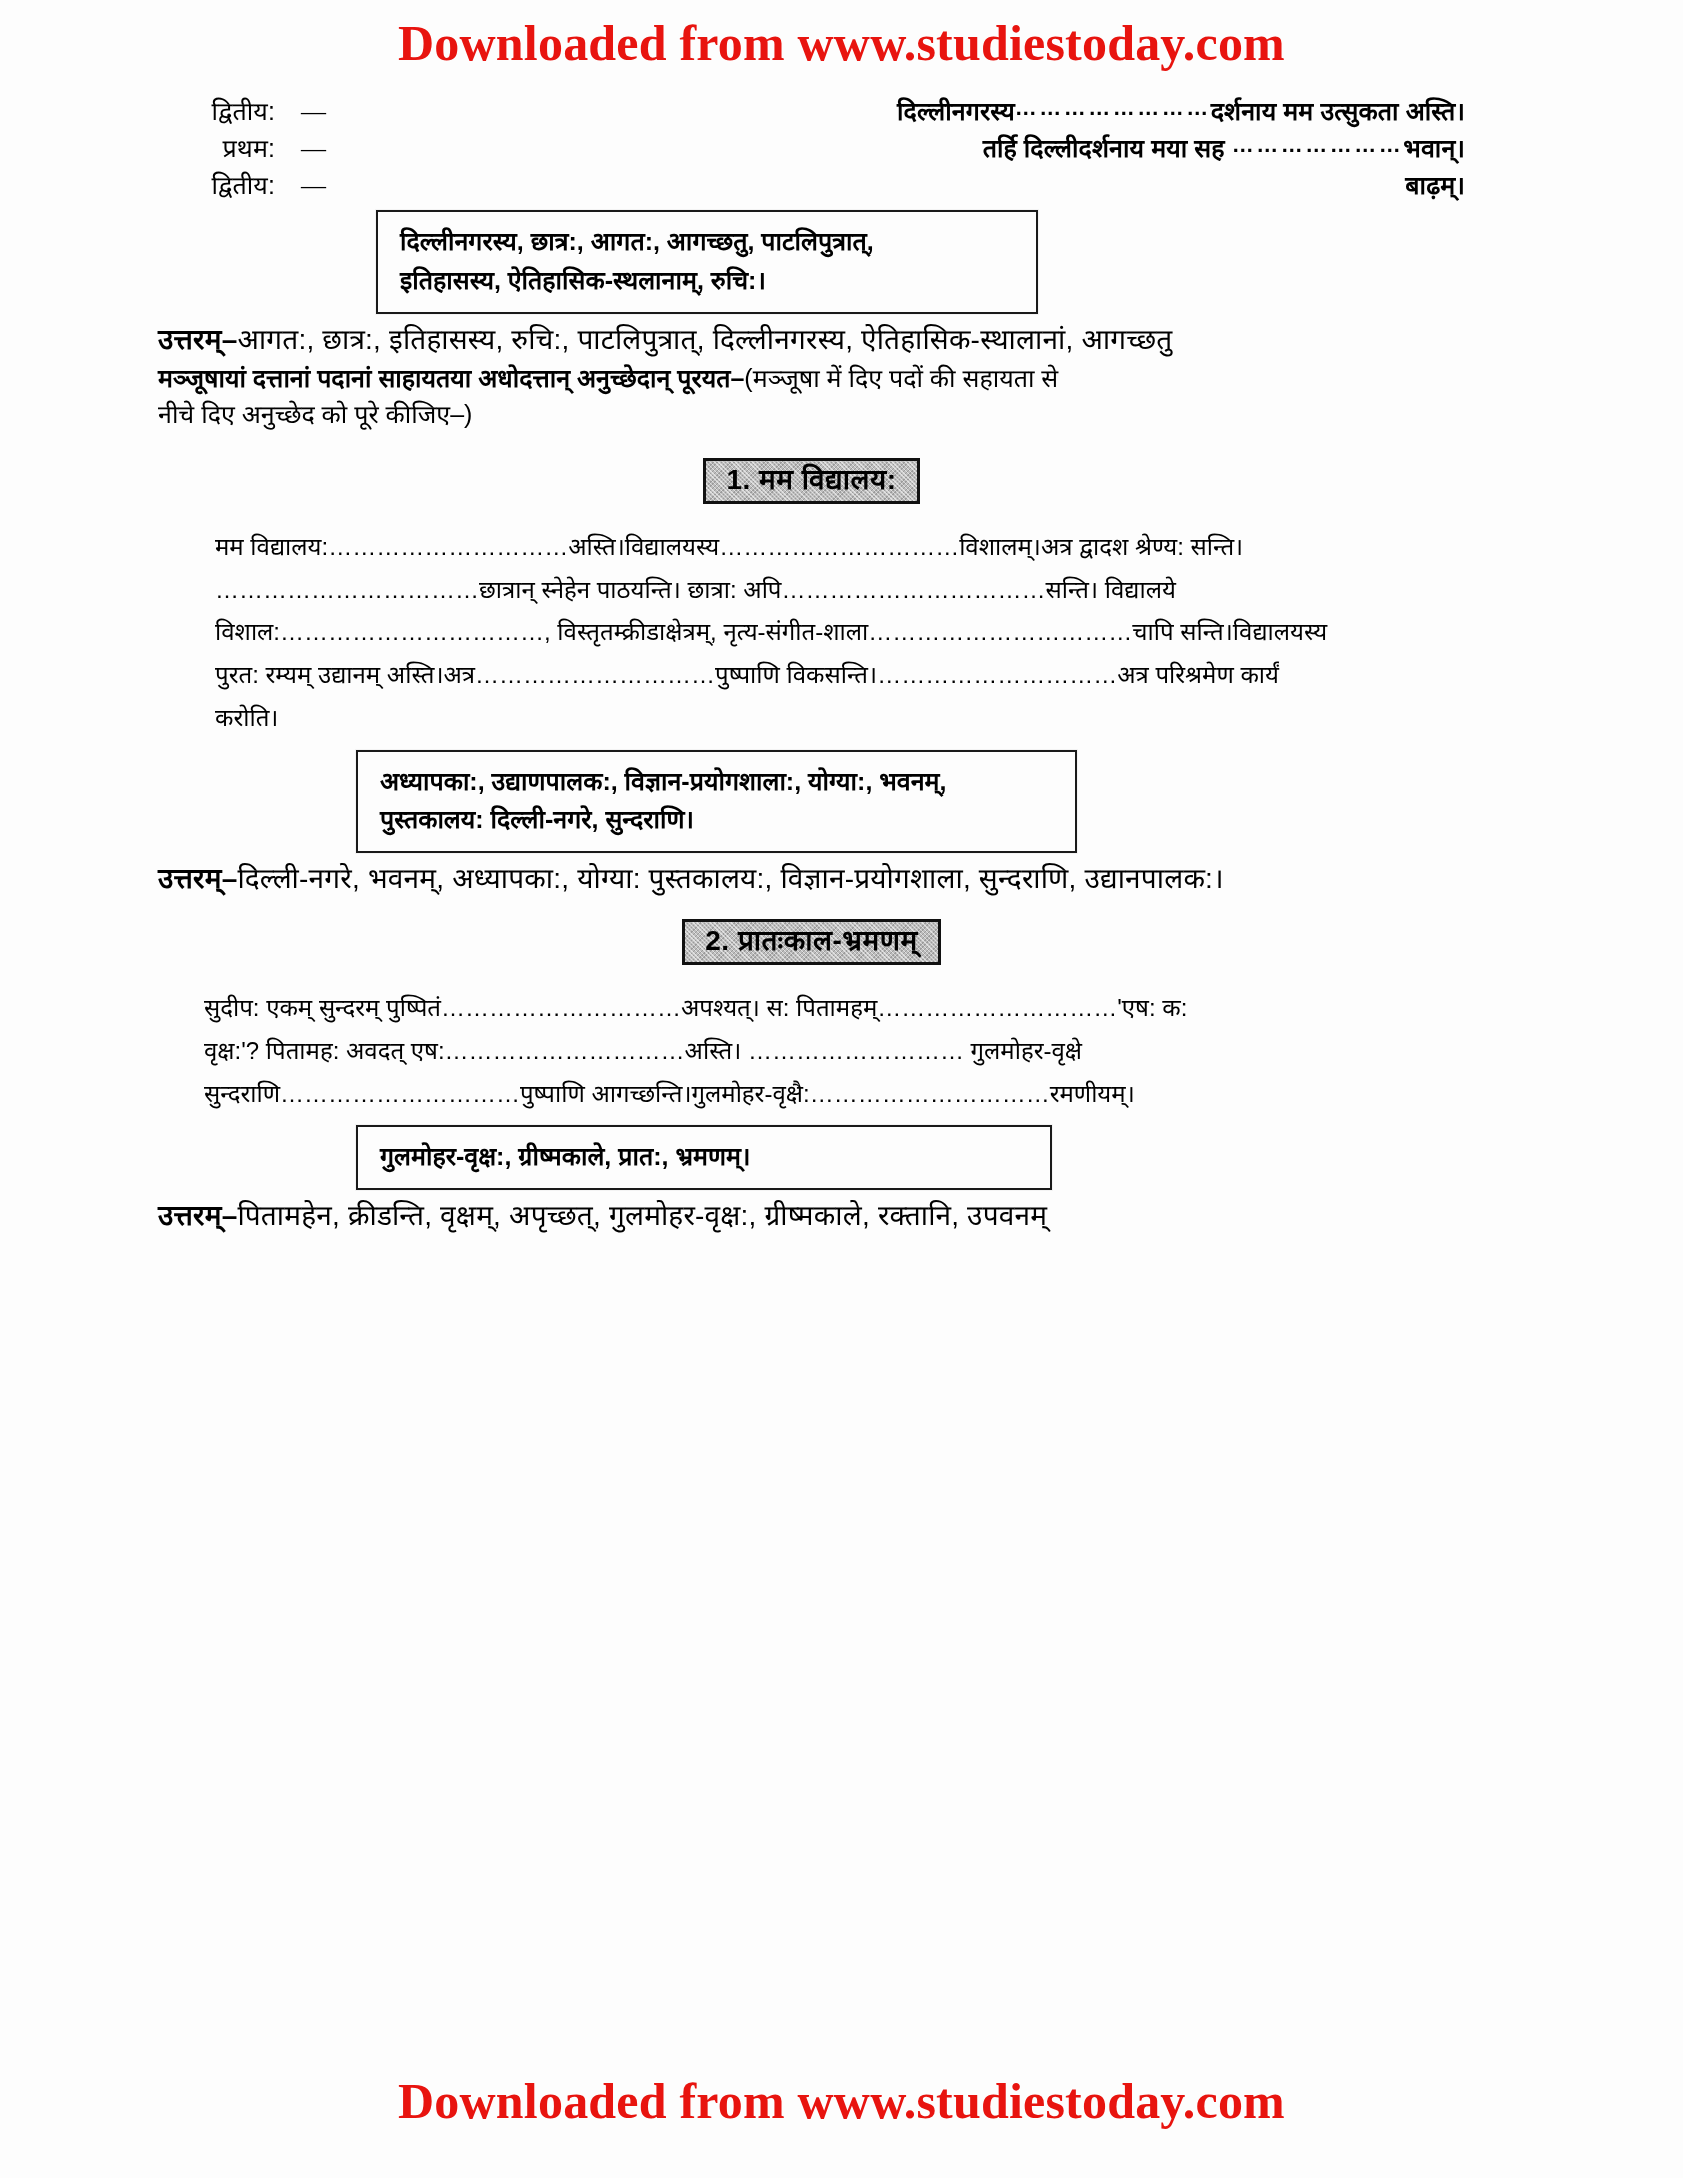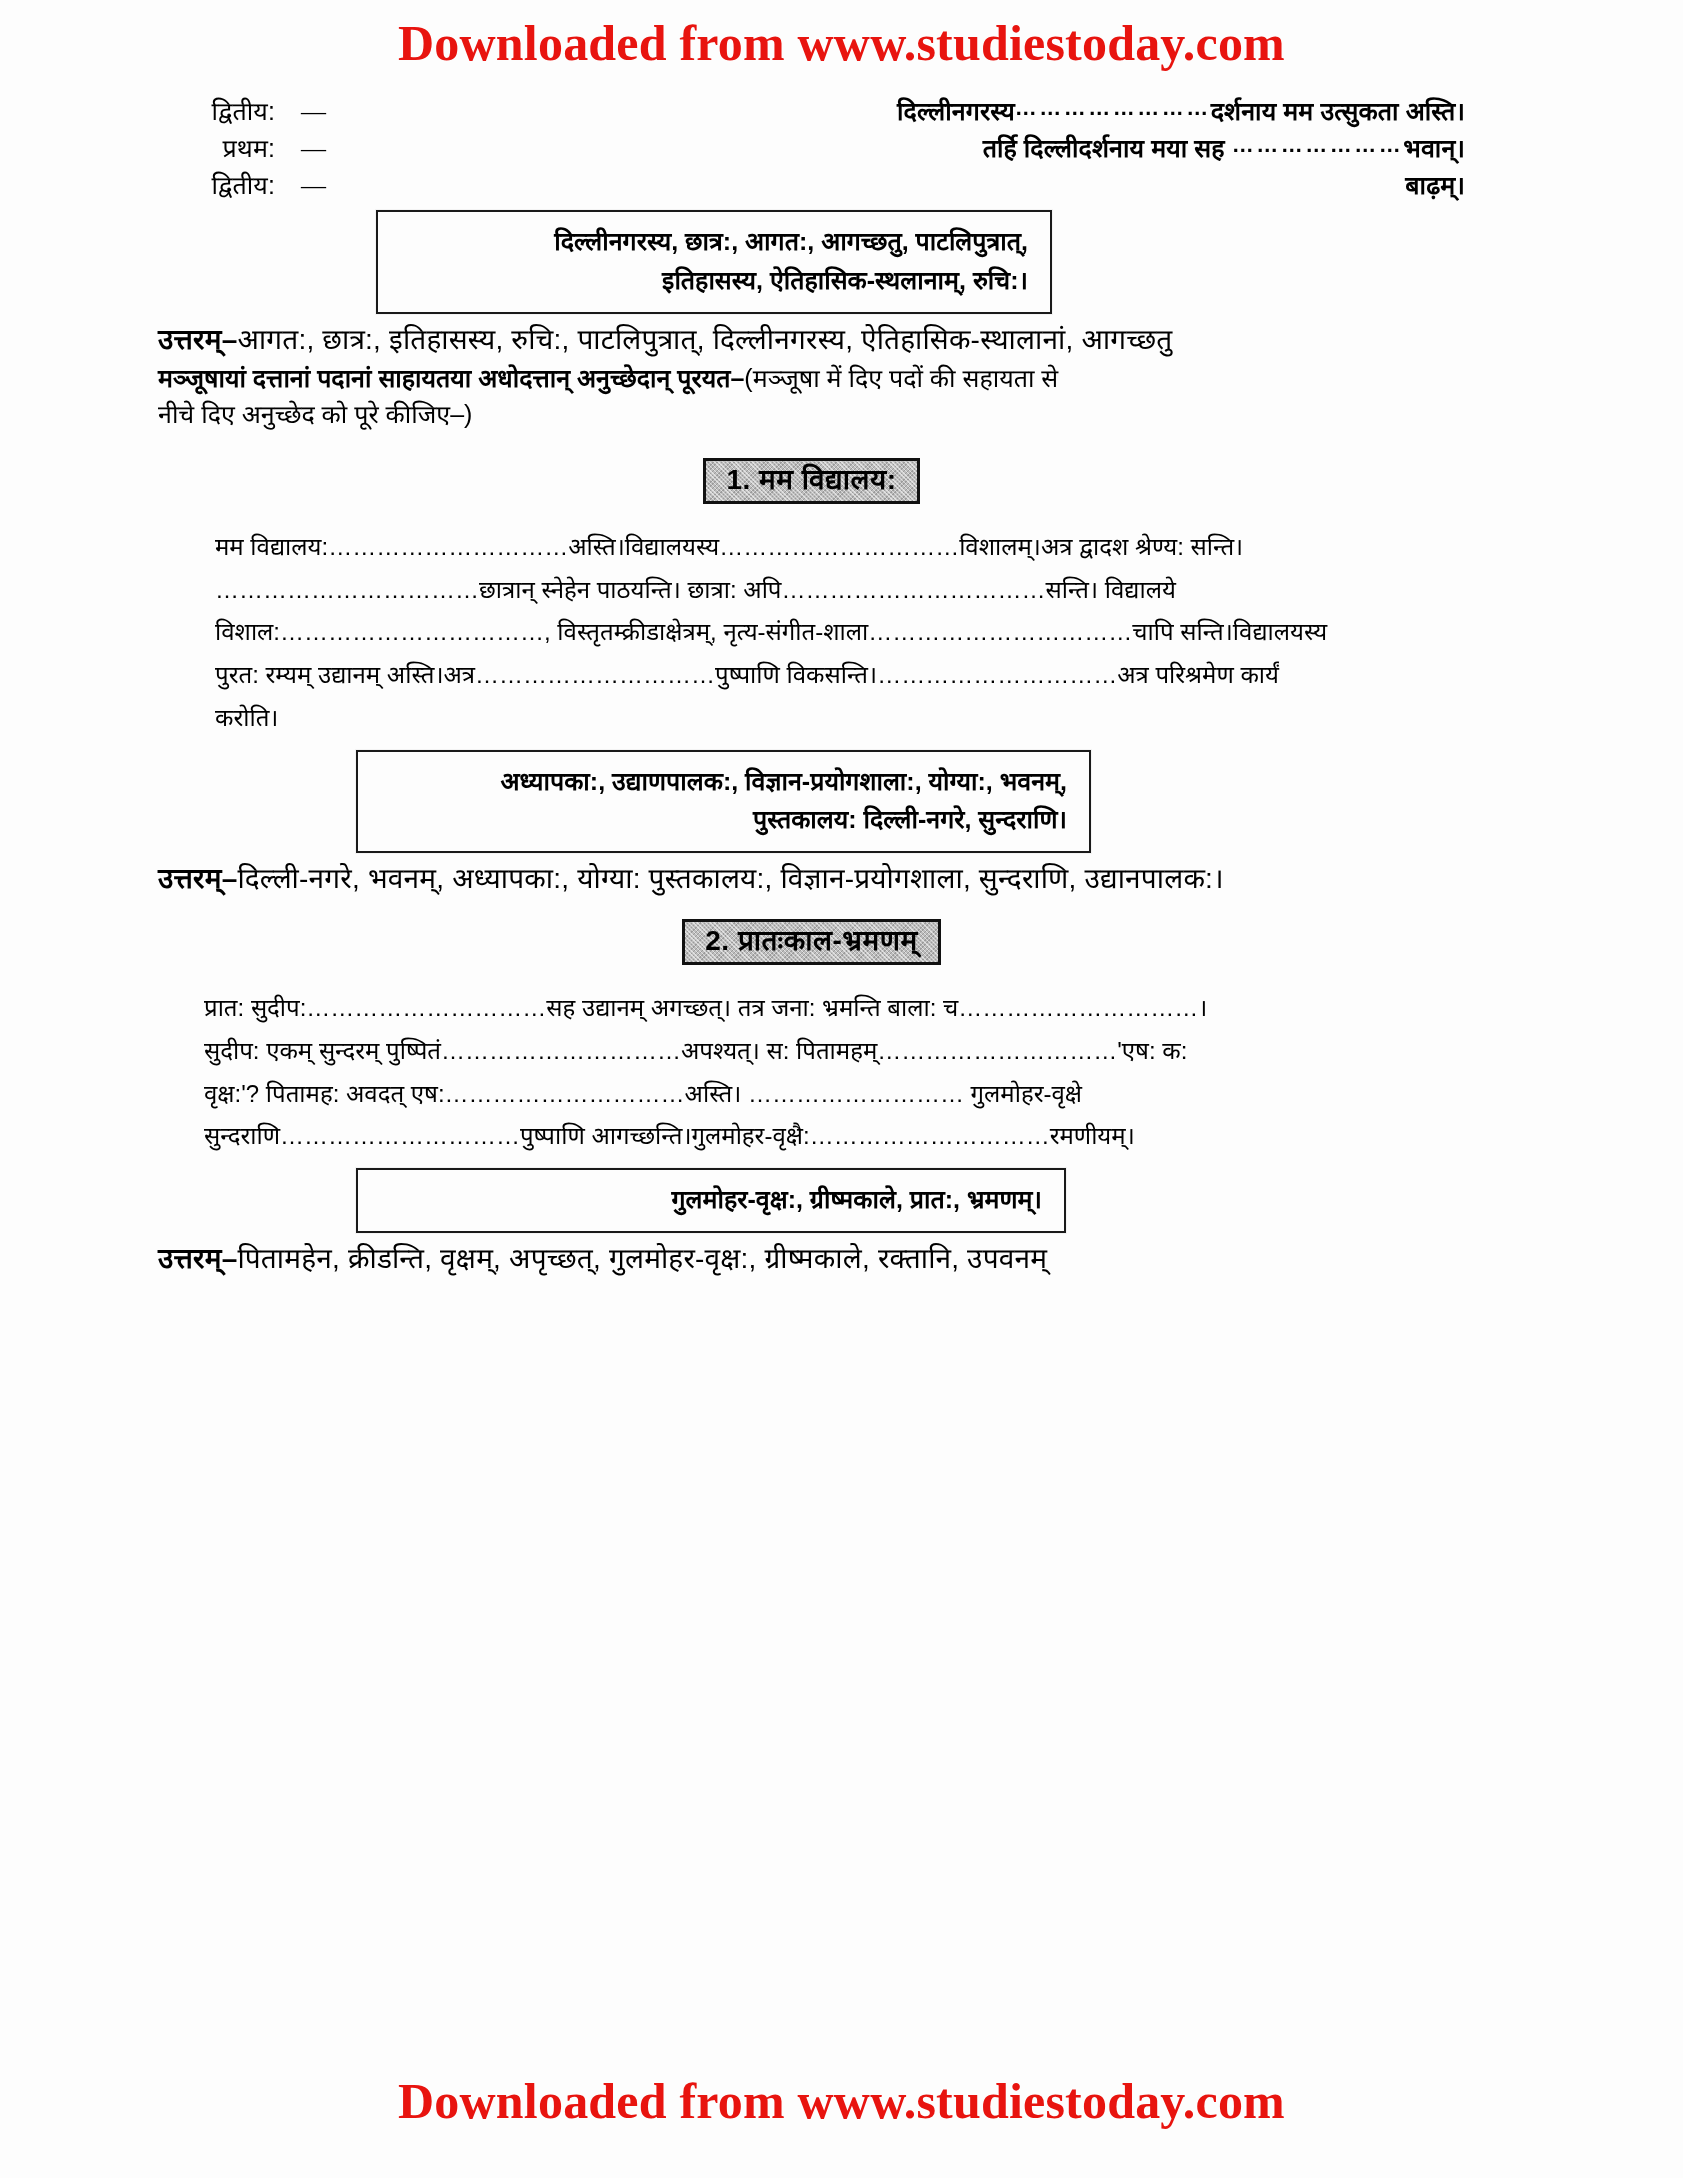--- a/index.html
+++ b/index.html
@@ -80,22 +80,22 @@
     letter-spacing: 2.5px;
     font-size: 22px;
     position: relative;
     top: -5px;
   }
 
   
   .wordbox {
     border: 2px solid #1a1a1a;
     margin: 10px auto 8px auto;
-    padding: 10px 22px 12px 36px;
-    text-align: right;
+    padding: 10px 22px 12px 22px;
+    text-align: left;
     font-family: "Liberation Sans", "DejaVu Sans", sans-serif;
     font-weight: bold;
     font-size: 25px;
     line-height: 1.55;
     box-shadow: 0 0 0 1px rgba(0,0,0,0.04);
   }
   .wordbox.w1 { width: 614px; margin-left: 218px; }
   .wordbox.w2 { width: 673px; margin-left: 198px; }
   .wordbox.w3 { width: 648px; margin-left: 198px; }
 
@@ -216,21 +216,20 @@
       <span class="wb-line">पुस्तकालय: दिल्ली-नगरे, सुन्दराणि।</span>
     </div>
 
     <div class="answer"><span class="lbl">उत्तरम्</span><span class="lbl">–</span><span>दिल्ली-नगरे, भवनम्, अध्यापका:, योग्या: पुस्तकालय:, विज्ञान-प्रयोगशाला, सुन्दराणि, उद्यानपालक:।</span></div>
 
     <div class="heading-wrap">
       <span class="heading small">2. प्रातःकाल-भ्रमणम्</span>
     </div>
 
     <div class="passage passage2">
-      <span class="pline">प्रात: सुदीप:…………………………सह उद्यानम् अगच्छत्। तत्र जना: भ्रमन्ति बाला: च…………………………।</span>
       <span class="pline">सुदीप: एकम् सुन्दरम् पुष्पितं…………………………अपश्यत्। स: पितामहम्…………………………'एष: क:</span>
       <span class="pline">वृक्ष:'? पितामह: अवदत् एष:…………………………अस्ति। ……………………… गुलमोहर-वृक्षे</span>
       <span class="pline">सुन्दराणि…………………………पुष्पाणि आगच्छन्ति।गुलमोहर-वृक्षै:…………………………रमणीयम्।</span>
     </div>
 
     <div class="wordbox w3">
       <span class="wb-line">गुलमोहर-वृक्ष:, ग्रीष्मकाले, प्रात:, भ्रमणम्।</span>
     </div>
 
     <div class="answer"><span class="lbl">उत्तरम्</span><span class="lbl">–</span><span>पितामहेन,  क्रीडन्ति,  वृक्षम्,  अपृच्छत्,  गुलमोहर-वृक्ष:,  ग्रीष्मकाले,  रक्तानि,  उपवनम्</span></div>

